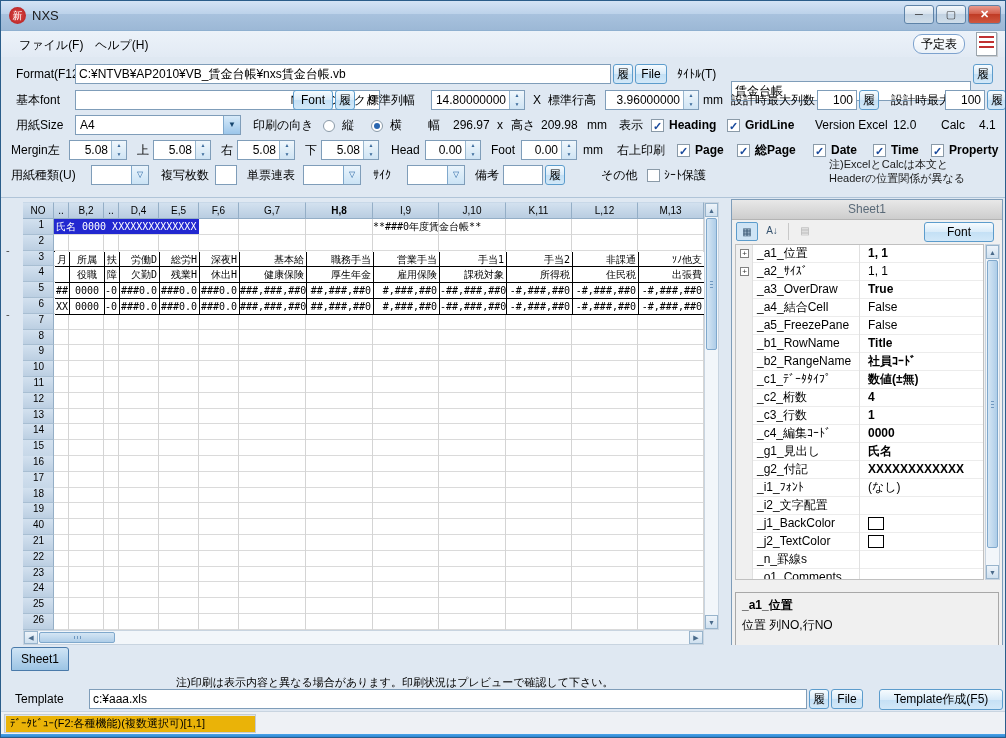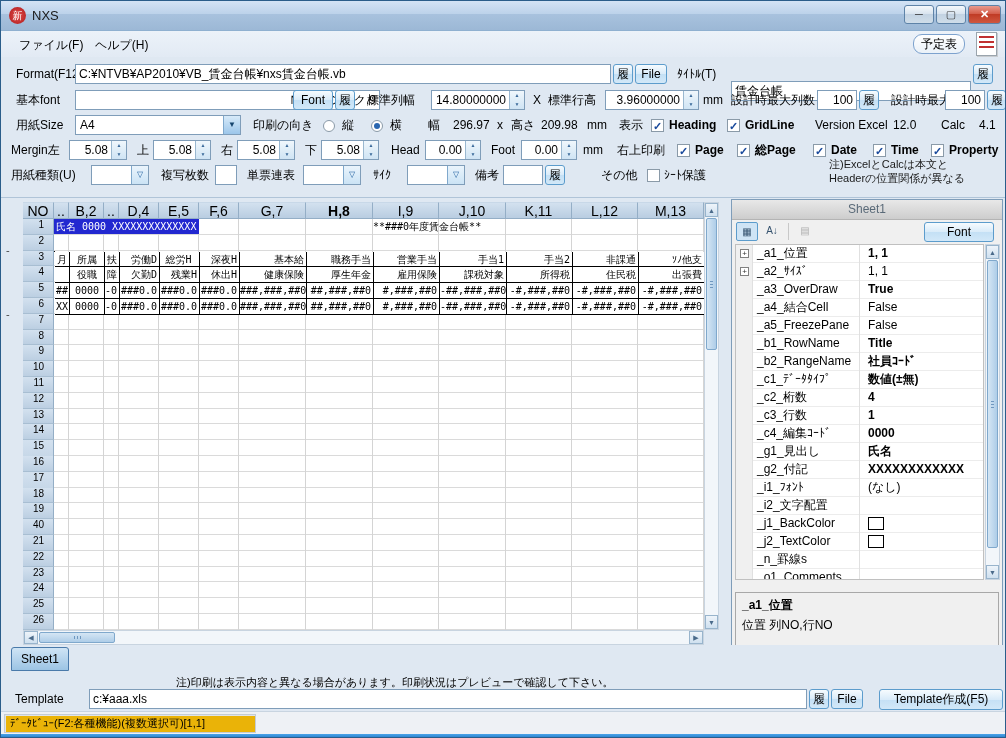--- a/index.html
+++ b/index.html
@@ -48,21 +48,21 @@
   .radio { position:absolute; width:12px; height:12px; border-radius:50%; border:1px solid #8a9aa8; background:#fff; top:5px; }
   .radio.on::after { content:""; position:absolute; left:2px; top:2px; width:6px; height:6px; border-radius:50%; background:#2a66b0; }
   .boldlbl { font-weight:bold; }
   .note2 { position:absolute; left:828px; top:100px; font-size:11px; line-height:14px; color:#1a1a1a; }
 
   
   .mainarea { position:absolute; left:0; top:196px; width:100%; height:448px; background:#dfe8f2; border-top:1px solid #b0c4d8; }
   #grid { position:absolute; left:22px; top:4px; width:681px; height:428px; background:#fff; }
   .ghead { position:absolute; top:0; height:17px; background:linear-gradient(#d3e1ef,#b9cde1);
     border-right:1px solid #94aec6; border-bottom:1px solid #94aec6; border-top:1px solid #c8d8e8;
-    font-size:14px; text-align:center; line-height:16px; }
+    font-size:10px; text-align:center; line-height:16px; }
   .grownum { position:absolute; left:0; width:31px; background:linear-gradient(#d3e1ef,#bccfe2);
     border-right:1px solid #94aec6; border-bottom:1px solid #a8bed2; font-size:10px; text-align:right; padding-right:9px; }
   .gvline { position:absolute; top:17px; width:1px; background:#d4d4d4; }
   .ghline { position:absolute; left:31px; height:1px; background:#dadada; }
   .gsel { position:absolute; background:#2228d0; color:#fff; font-family:"DejaVu Sans Mono",monospace; font-size:10px; line-height:16px; padding-left:2px; white-space:nowrap; overflow:hidden; }
   .gtitle { position:absolute; font-family:"DejaVu Sans Mono",monospace; font-size:10px; line-height:16px; white-space:nowrap; }
   .tcell { position:absolute; border-right:1px solid #000; border-bottom:1px solid #000;
     font-family:"DejaVu Sans Mono",monospace; font-size:10px; line-height:15px; white-space:nowrap; overflow:hidden; background:#fff; }
   .tcell.c { text-align:center; }
   .tcell.r { text-align:right; padding-right:2px; }
@@ -350,21 +350,21 @@
         <div class="gvline" style="left: 548px; height: 410.8px;"></div>
         <div class="gvline" style="left: 614px; height: 410.8px;"></div>
         <div class="gvline" style="left: 680px; height: 410.8px;"></div>
         <div class="gsel" style="left: 31px; top: 17px; width: 145px; height: 14.8px;">氏名 0000 XXXXXXXXXXXXXX</div>
         <div class="gtitle" style="left: 350px; top: 17px;">**###0年度賃金台帳**</div>
         <div class="" id="dtable" style="left: 31px; top: 48.6px;">
           <div class="tcell c" style="left: 0px; top: 0px; width: 15px; height: 15.8px;">月</div>
           <div class="tcell c" style="left: 15px; top: 0px; width: 35px; height: 15.8px;">所属</div>
           <div class="tcell c" style="left: 50px; top: 0px; width: 15px; height: 15.8px;">扶</div>
           <div class="tcell r" style="left: 65px; top: 0px; width: 40px; height: 15.8px;">労働D</div>
-          <div class="tcell r" style="left: 105px; top: 0px; width: 40px; height: 15.8px; text-align: center;">総労H</div>
+          <div class="tcell r" style="left: 105px; top: 0px; width: 40px; height: 15.8px;">総労H</div>
           <div class="tcell r" style="left: 145px; top: 0px; width: 40px; height: 15.8px;">深夜H</div>
           <div class="tcell r" style="left: 185px; top: 0px; width: 67px; height: 15.8px;">基本給</div>
           <div class="tcell r" style="left: 252px; top: 0px; width: 67px; height: 15.8px;">職務手当</div>
           <div class="tcell r" style="left: 319px; top: 0px; width: 66px; height: 15.8px;">営業手当</div>
           <div class="tcell r" style="left: 385px; top: 0px; width: 67px; height: 15.8px;">手当1</div>
           <div class="tcell r" style="left: 452px; top: 0px; width: 66px; height: 15.8px;">手当2</div>
           <div class="tcell r" style="left: 518px; top: 0px; width: 66px; height: 15.8px;">非課通</div>
           <div class="tcell r" style="left: 584px; top: 0px; width: 66px; height: 15.8px;">ｿﾉ他支</div>
           <div class="tcell c" style="left: 0px; top: 15.8px; width: 15px; height: 15.8px;"></div>
           <div class="tcell c" style="left: 15px; top: 15.8px; width: 35px; height: 15.8px;">役職</div>

